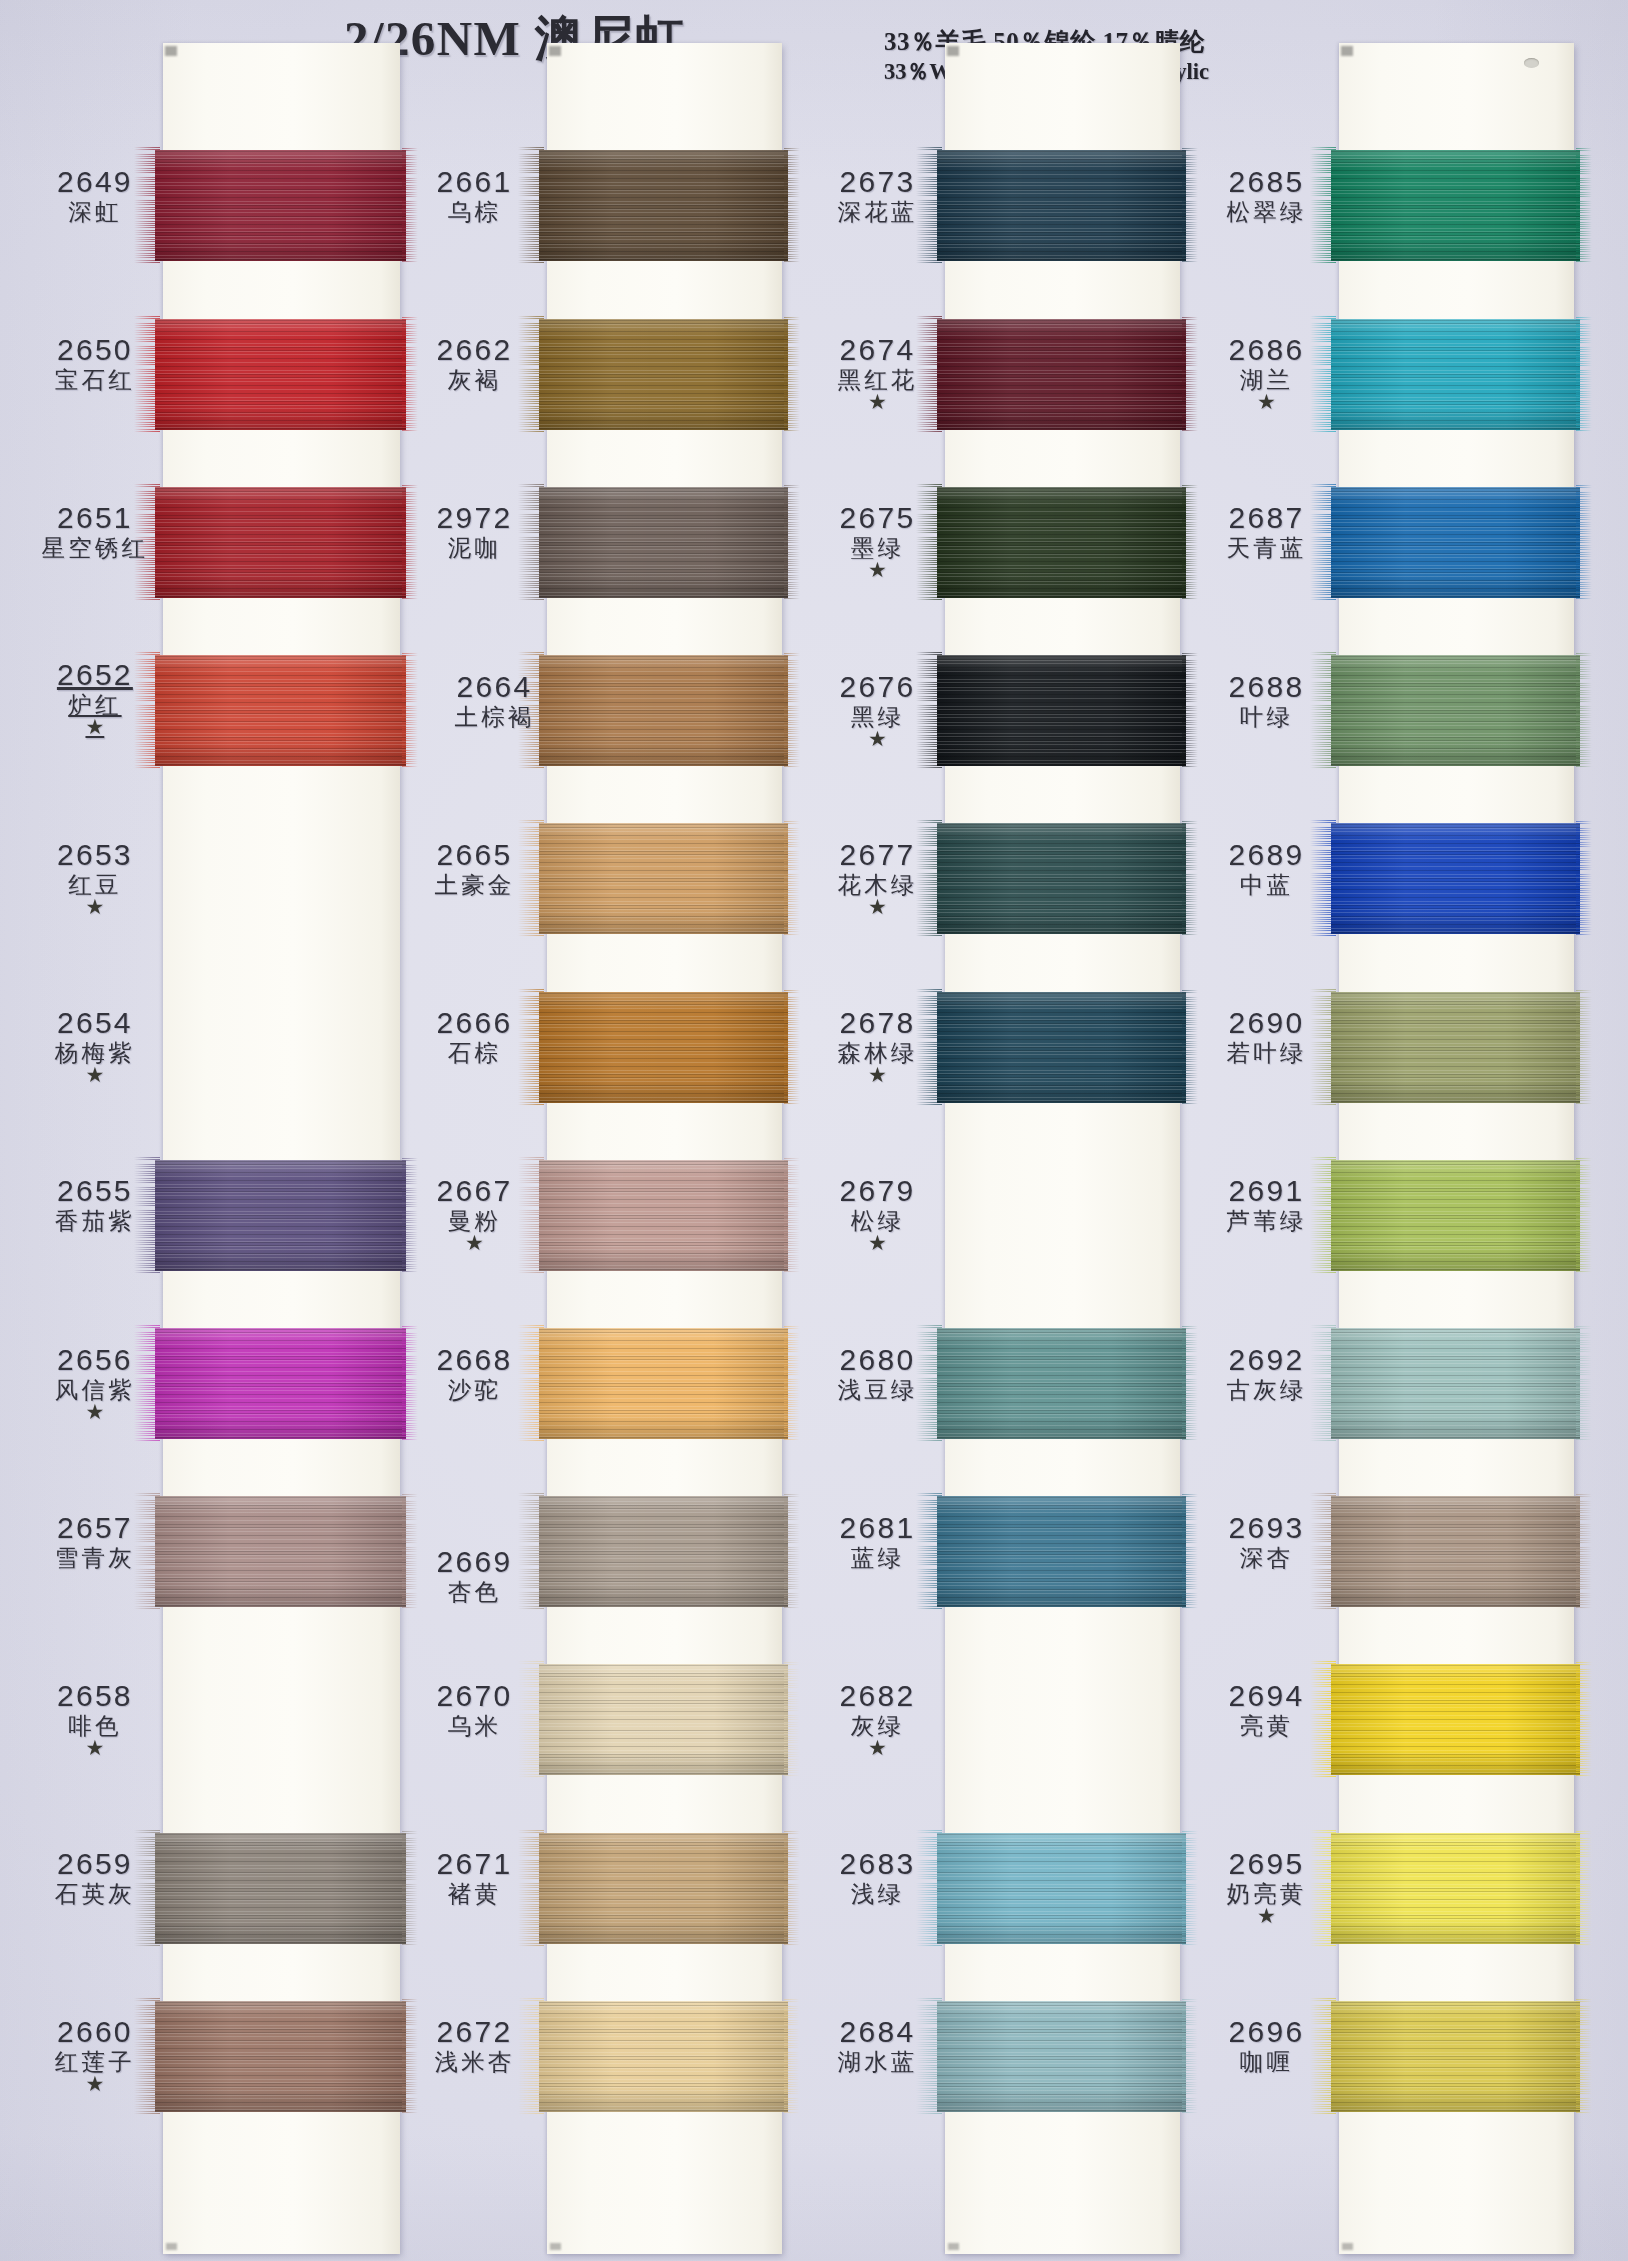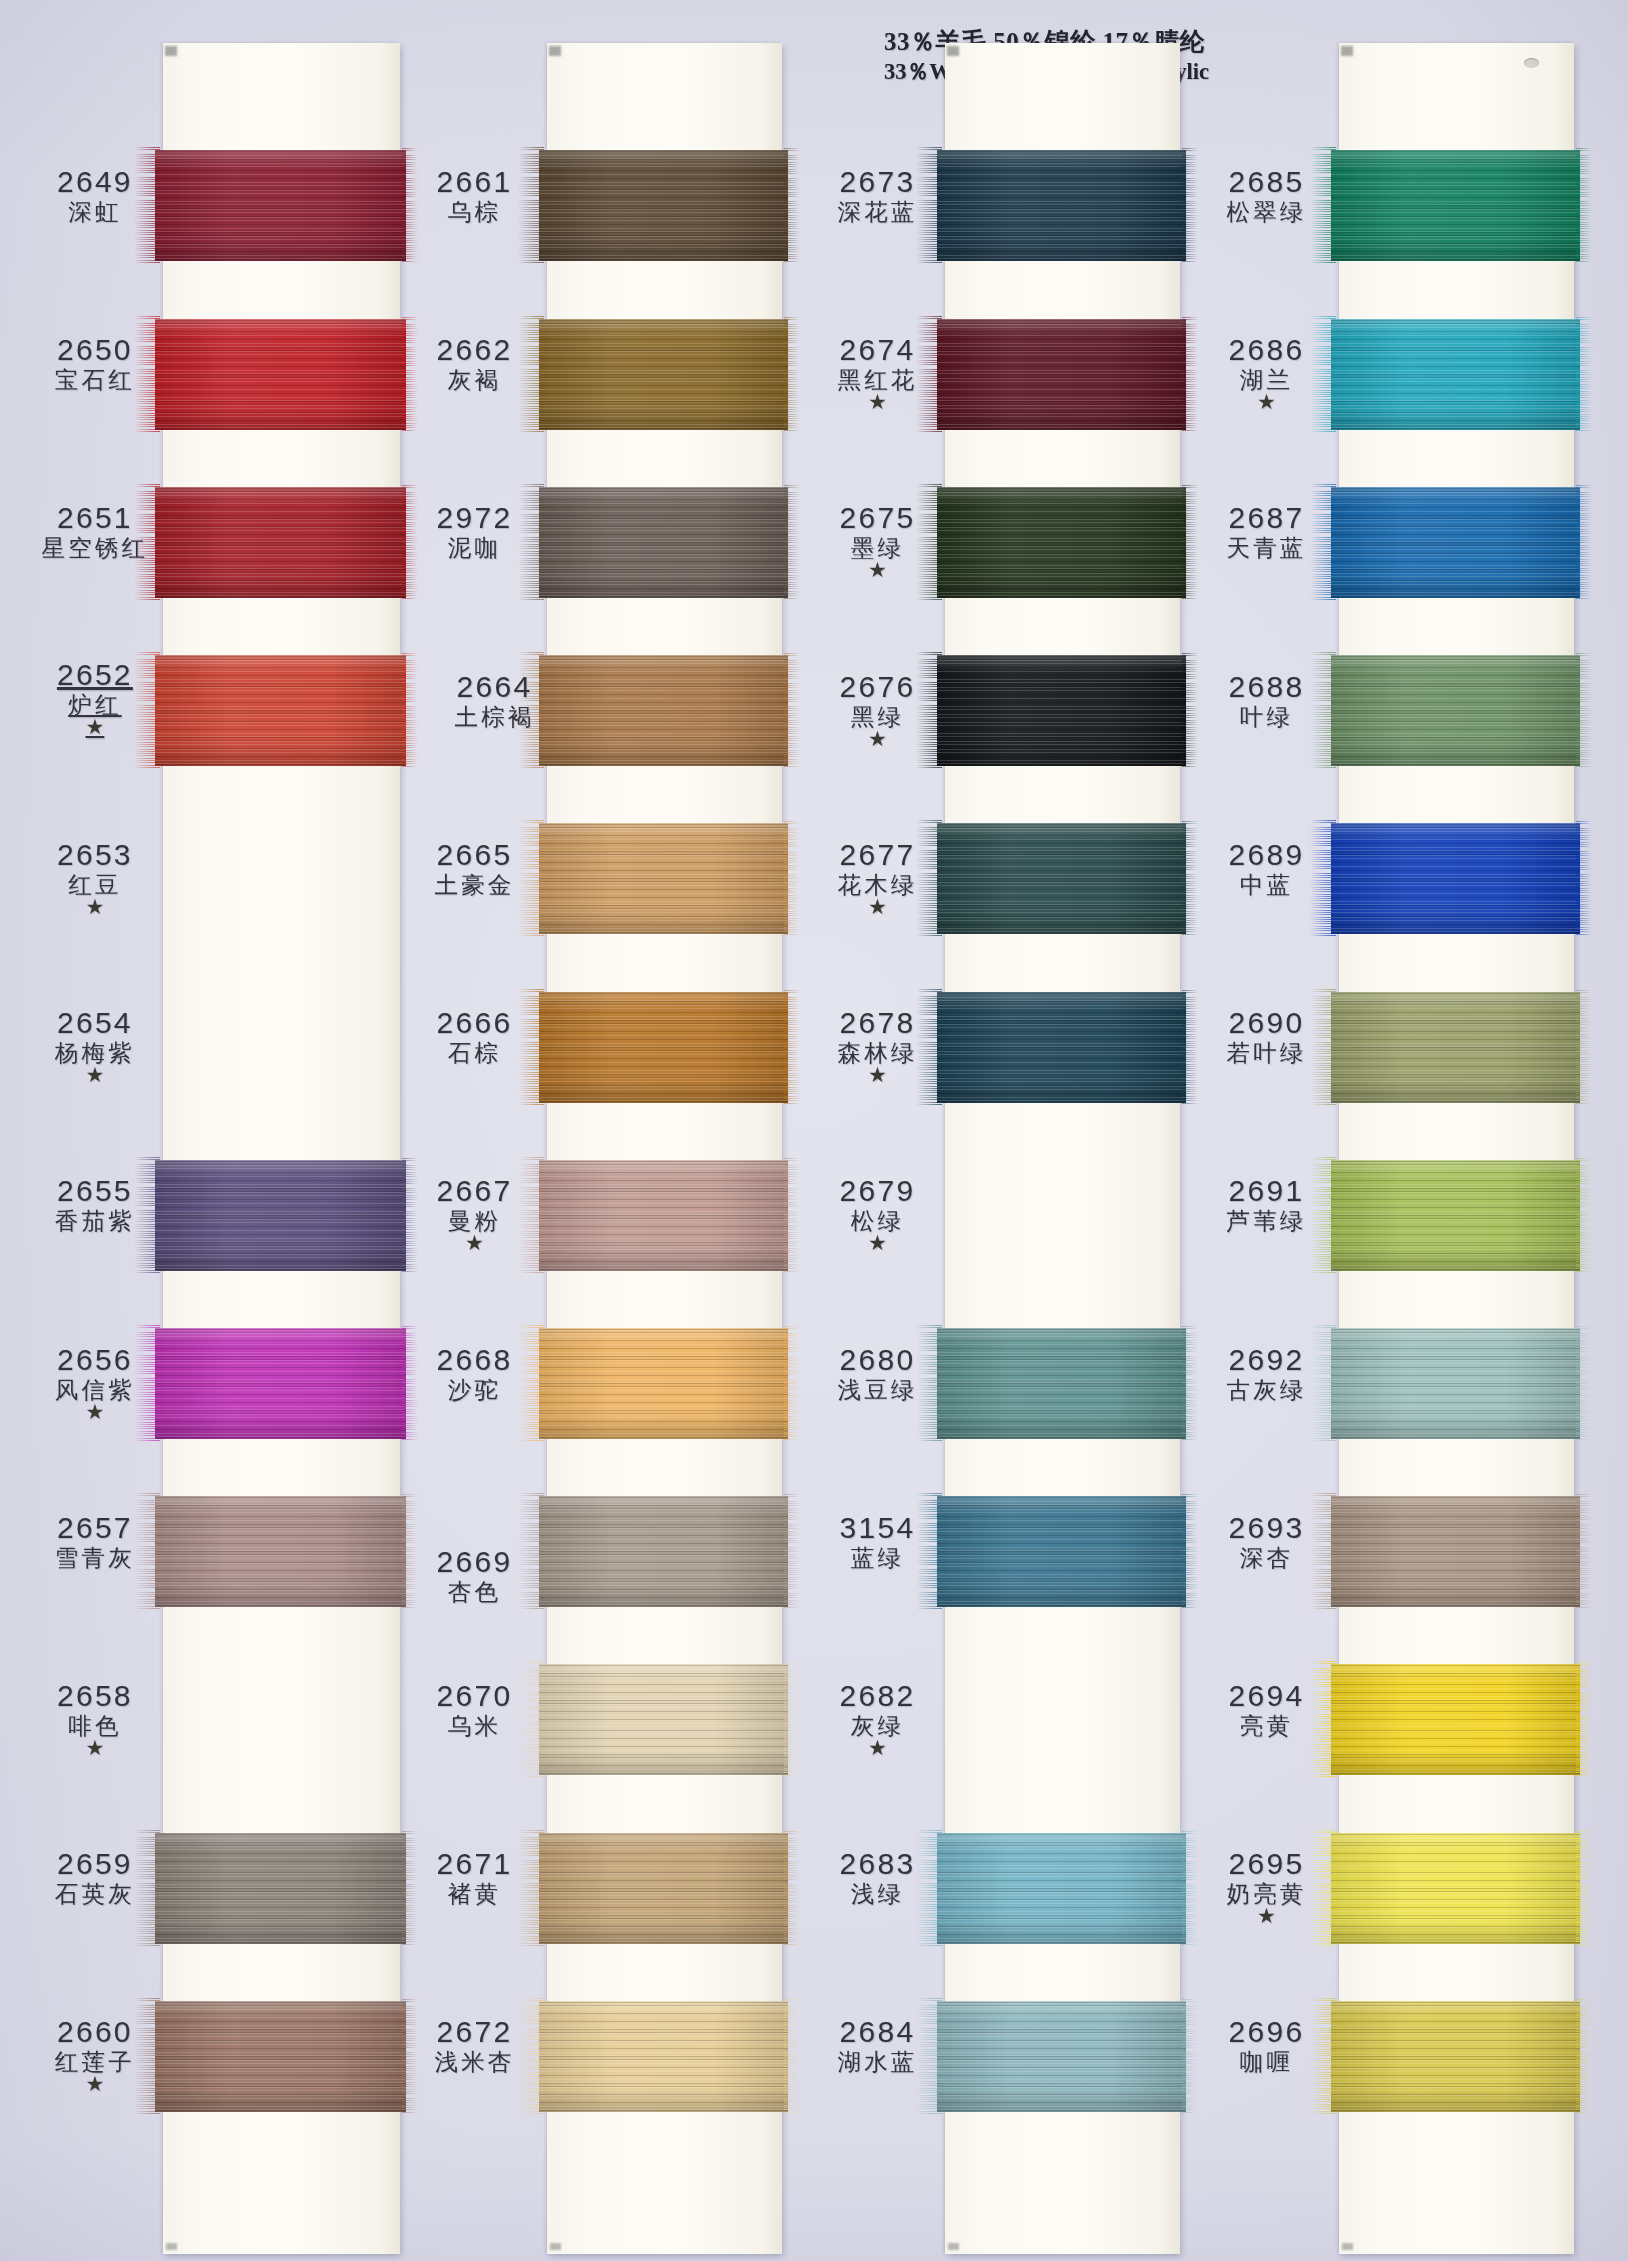--- a/index.html
+++ b/index.html
@@ -138,20 +138,21 @@
     -webkit-mask-image:linear-gradient(270deg, rgba(0,0,0,0) 0%, rgba(0,0,0,.8) 70%, #000 100%);
             mask-image:linear-gradient(270deg, rgba(0,0,0,0) 0%, rgba(0,0,0,.8) 70%, #000 100%);
   }
 </style>
 </head>
 <body>
 
 <div id="paper"></div>
 
 <div id="header">
+  <div id="title">2/26NM 澳尼虹</div>
   <div id="comp">
     <div class="cn">33％羊毛 50％锦纶 17％腈纶</div>
     <div class="en">33％Wool 50％Nylon 17％Acrylic</div>
   </div>
 </div>
 
 <div id="columns">
     <div class="col" style="left: 0px;">
       <div class="card" style="left: 163px; width: 237px; top: 43px; height: 2211px;"></div>
       <div class="band" style="--c: #8b1f33; left: 155px; width: 251px; top: 150px; height: 111px;">
@@ -459,21 +460,21 @@
         <span class="num">2680</span>
         <span class="name">浅豆绿</span>
         <span class="star off">★</span>
       </div>
       <div class="band" style="--c: #3b7590; left: 937px; width: 249px; top: 1496px; height: 111px;">
         <div class="fray"></div>
         <div class="core"></div>
         <div class="frayR"></div>
       </div>
       <div class="label" style="left: 803px; top: 1513px;">
-        <span class="num">3154</span>
+        <span class="num">2681</span>
         <span class="name">蓝绿</span>
         <span class="star off">★</span>
       </div>
       <div class="label" style="left: 803px; top: 1681px;">
         <span class="num">2682</span>
         <span class="name">灰绿</span>
         <span class="star">★</span>
       </div>
       <div class="band" style="--c: #74b4c6; left: 937px; width: 249px; top: 1833px; height: 111px;">
         <div class="fray"></div>

